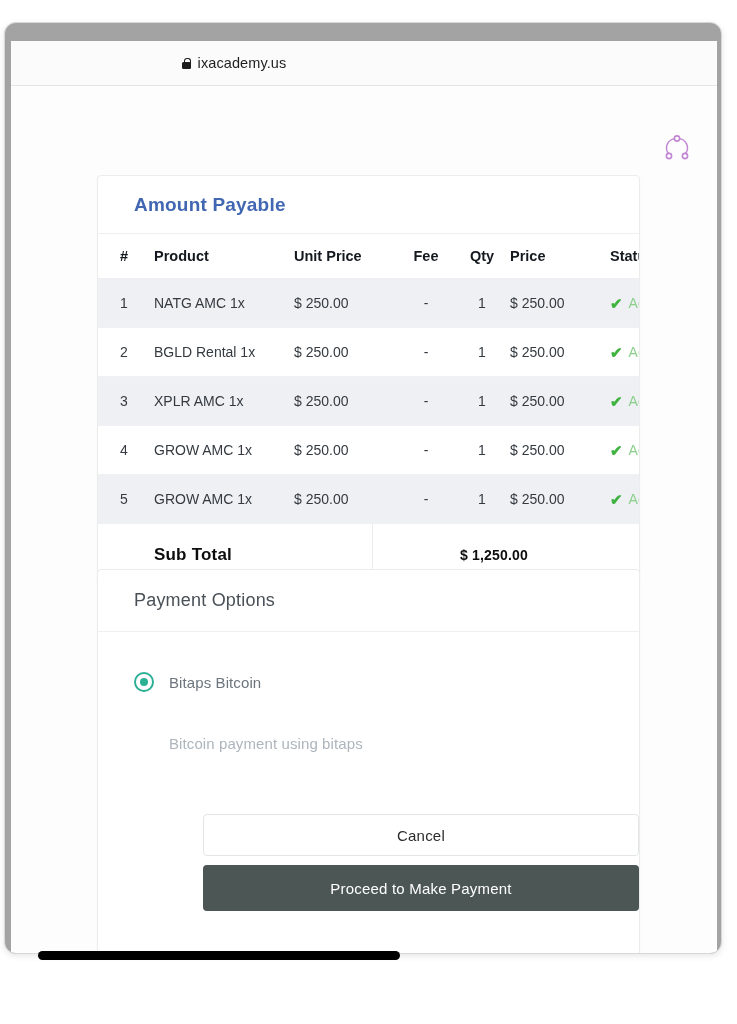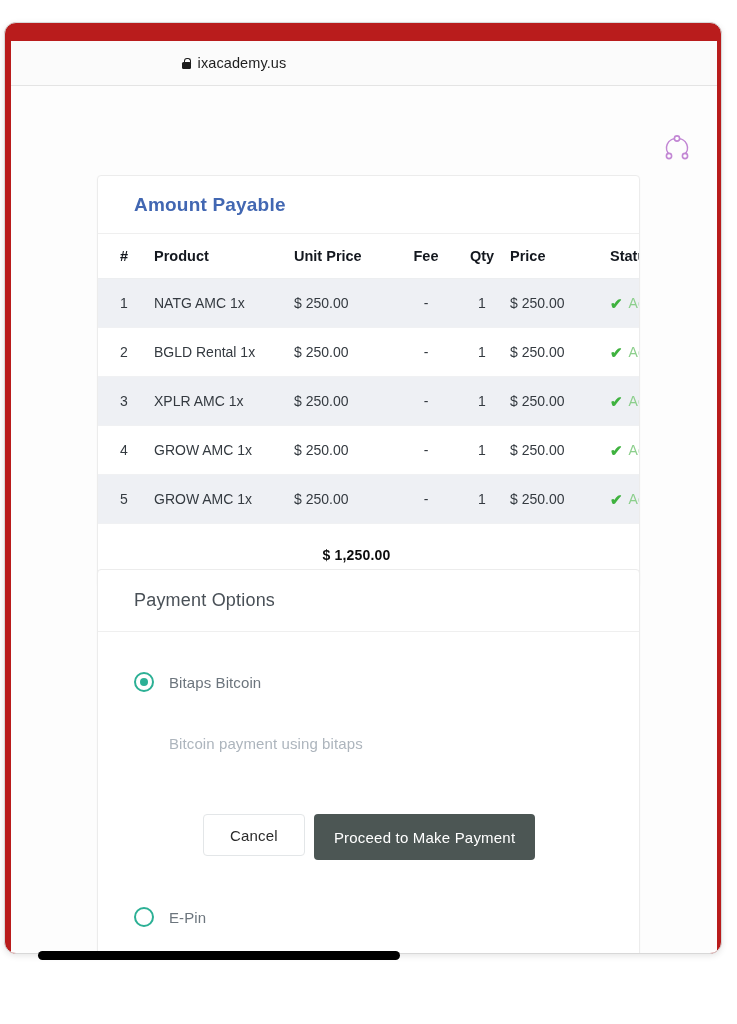--- a/index.html
+++ b/index.html
@@ -12,21 +12,21 @@
     overflow: hidden;
   }
 
   
   #device-frame {
     position: absolute;
     left: 4px;
     top: 22px;
     width: 718px;
     height: 932px;
-    background: #b91c1c;
+    background: #a3a3a3;
     border: 1px solid #d8d8d8;
     border-radius: 12px;
     box-shadow: 0 2px 6px rgba(0,0,0,0.10);
     overflow: hidden;
   }
 
   
   #url-bar {
     position: absolute;
     left: 6px;
@@ -251,20 +251,21 @@
     color: #adb5bd;
     letter-spacing: 0.1px;
   }
 
   
   #action-row {
     display: flex;
     gap: 9px;
     margin-top: 62px;
     padding-left: 105px;
+    flex-direction: column;
   }
   #cancel-button {
     background: #ffffff;
     border: 1px solid #e3e6e8;
     border-radius: 4px;
     padding: 0 26px;
     height: 42px;
     font-size: 15px;
     color: #2b2b2b;
     font-family: "Liberation Sans", sans-serif;
@@ -410,20 +411,23 @@
                 <span class="status-cell">
                   <span class="check-icon">✔</span>
                   <span>Activ</span>
                 </span>
               </td>
             </tr>
           </tbody>
       </table>
 
       <div id="subtotal-row">
+        <div id="subtotal-label-cell">
+          <span id="subtotal-label">Sub Total</span>
+        </div>
         <div id="subtotal-value-cell">
           <span id="subtotal-value">$ 1,250.00</span>
         </div>
       </div>
     </div>
 
     <div class="card" id="payment-card">
 
       <div id="payment-title-wrap">
         <span id="payment-title">Payment Options</span>

